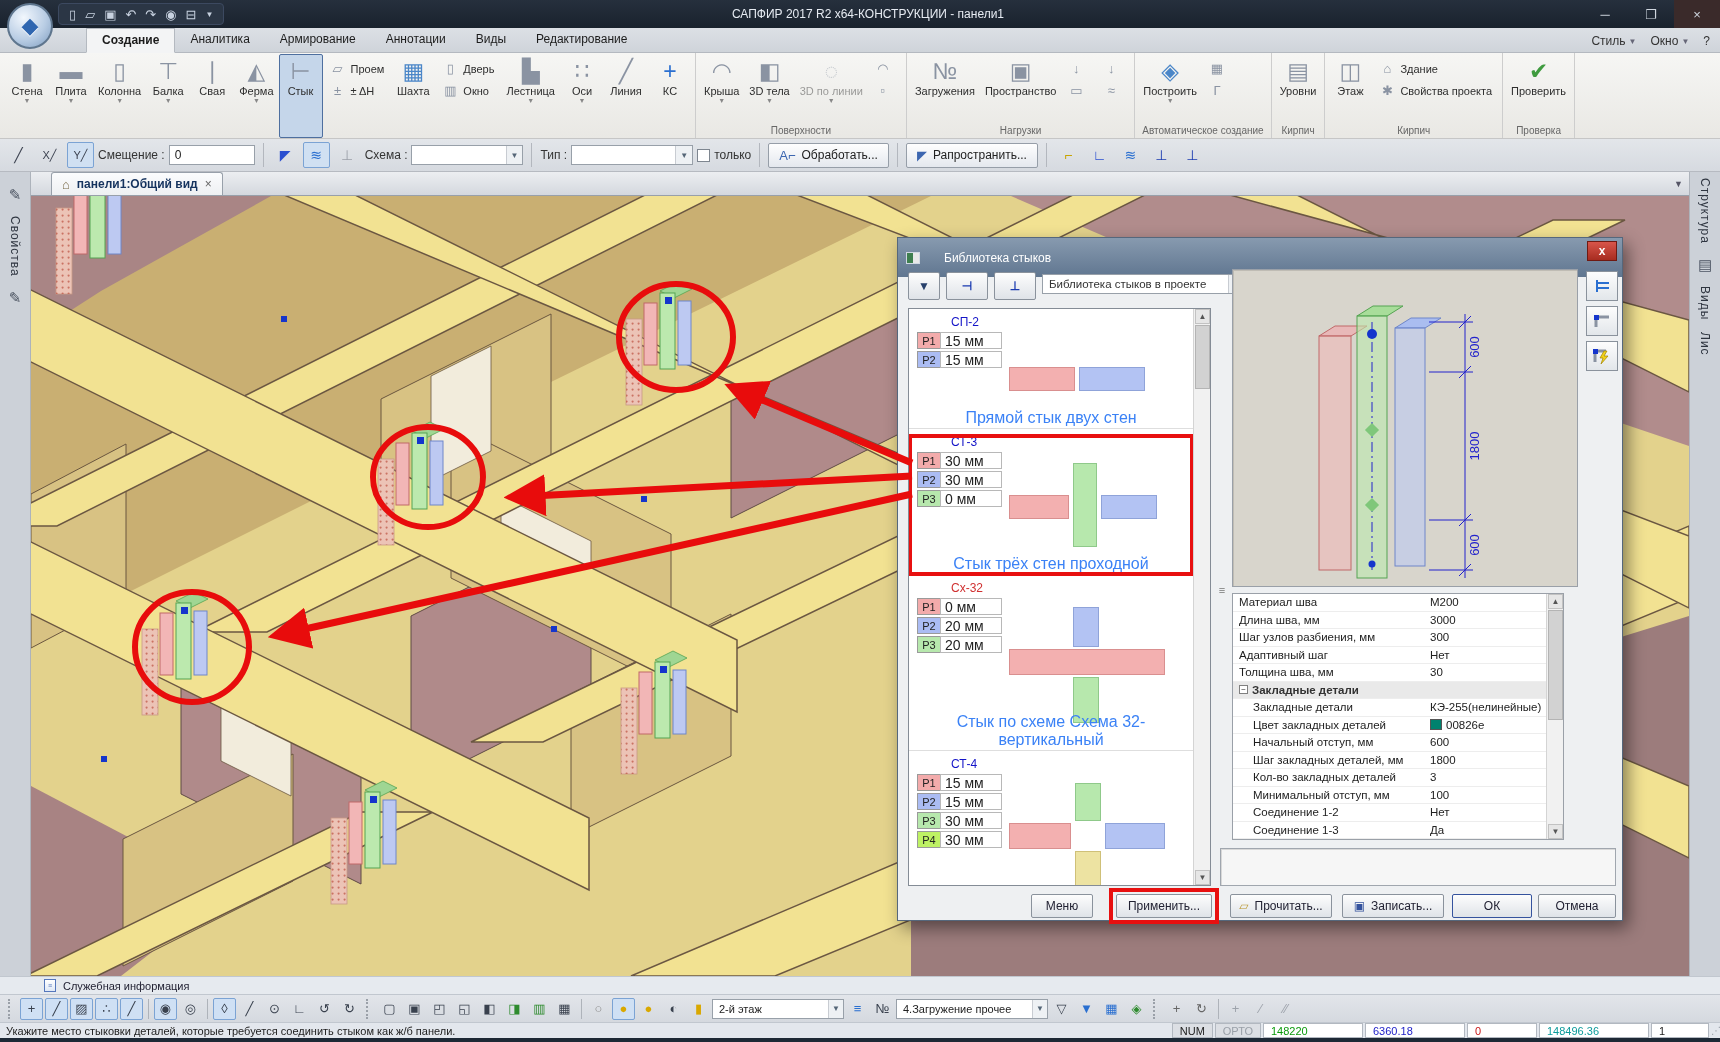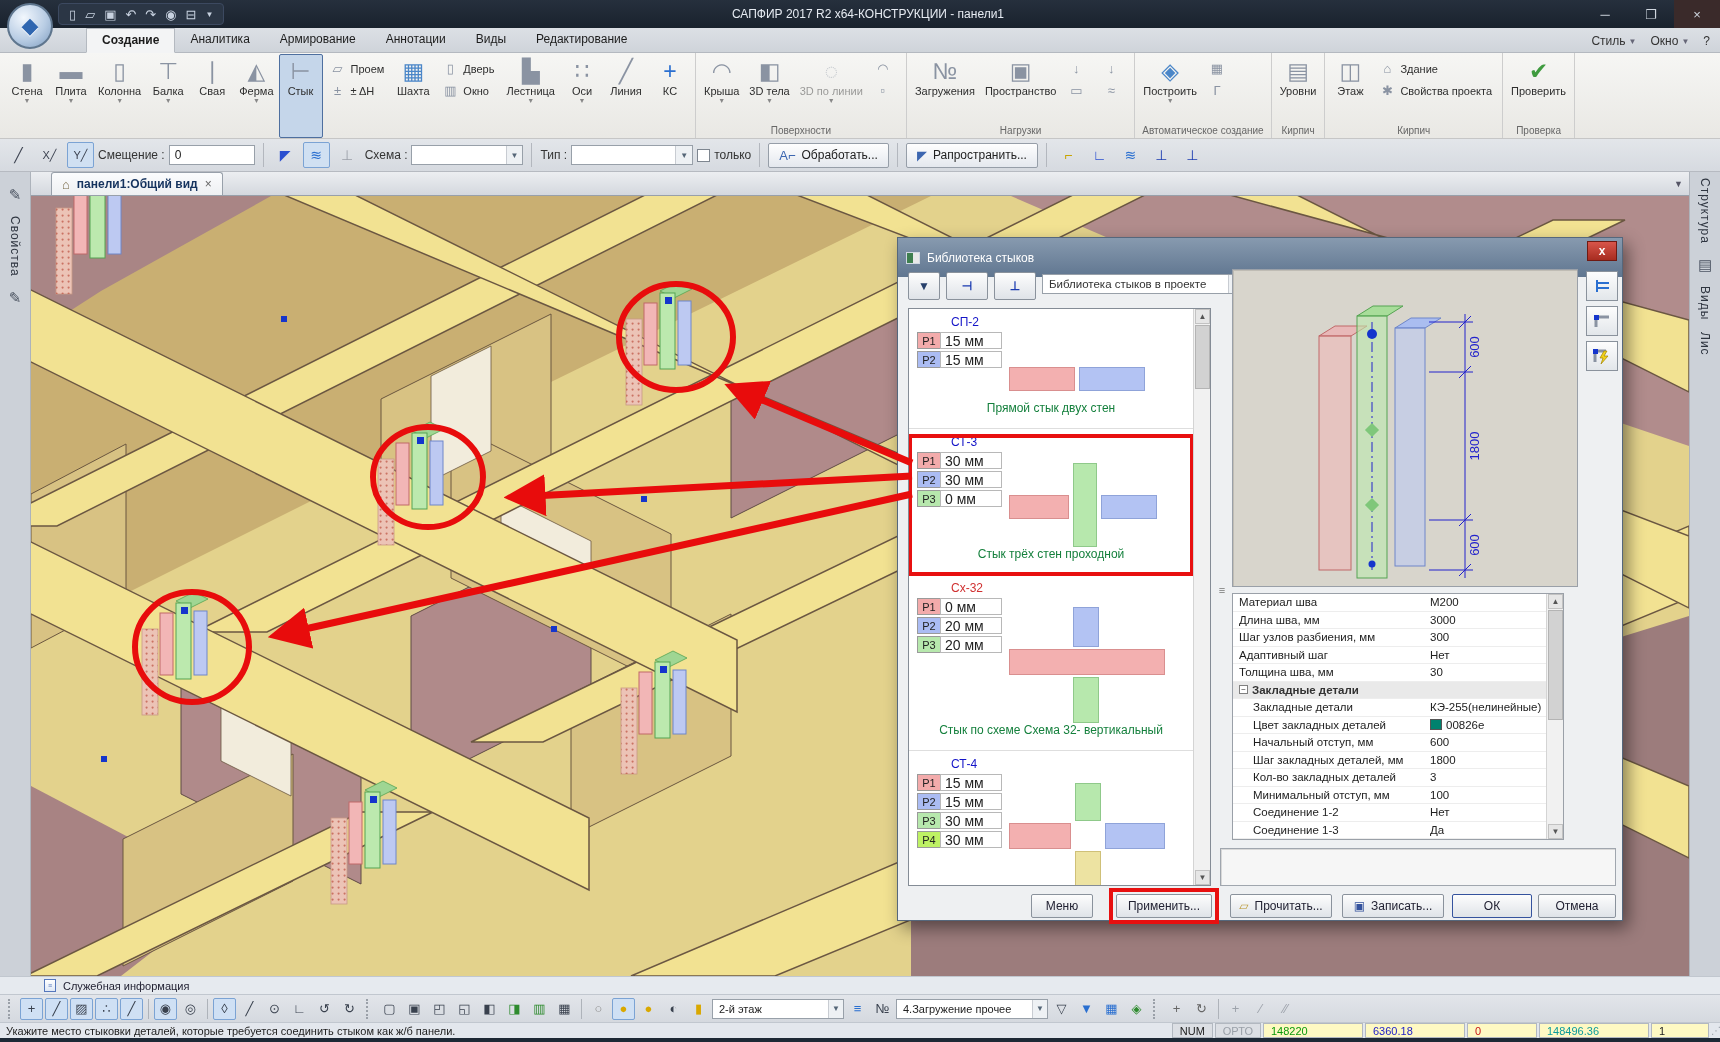--- a/index.html
+++ b/index.html
@@ -57,35 +57,35 @@
   .vtext{writing-mode:vertical-rl;font-size:12px;color:#2e3540;letter-spacing:1px}
   .sicon{font-size:15px;color:#4a5260}
   #tabbar2{position:absolute;left:31px;top:172px;width:1658px;height:24px;background:linear-gradient(#eceef1,#d4d8de);border-bottom:1px solid #98a0aa;display:flex;align-items:flex-end}
   .vtab{margin-left:20px;height:23px;background:linear-gradient(#fbfcfd,#eef0f2);border:1px solid #98a0aa;border-bottom:none;border-radius:3px 3px 0 0;display:flex;align-items:center;gap:7px;padding:0 10px;font-weight:bold;color:#15335e}
   .vtab .hico{color:#7a6a4a;font-size:13px}
   .vtab .x{color:#666;font-weight:normal}
   #tabbar2 .tcollapse{margin-left:auto;margin-right:6px;font-size:9px;color:#556;align-self:center}
   #viewport{position:absolute;left:31px;top:196px;width:1658px;height:780px;overflow:hidden;background:#e3d28c}
   
   #dialog{position:absolute;left:897px;top:237px;width:726px;height:684px;background:#eef0f2;border:1px solid #55677c;box-shadow:5px 7px 16px rgba(0,0,0,.45);z-index:30}
-  .dtitle{position:absolute;left:0;top:0;width:100%;height:39px;background:linear-gradient(#879aaf,#607690);color:#fff;display:flex;align-items:center;gap:7px;padding:0 8px;font-size:12px}
+  .dtitle{position:absolute;left:0;top:0;width:100%;height:39px;background:linear-gradient(#879aaf,#607690);color:#fff;display:flex;align-items:center;gap:24px;padding:0 8px;font-size:12px}
   .dico{width:14px;height:12px;background:linear-gradient(90deg,#3f7f4f 50%,#e8e8e8 50%);border:1px solid #d0d8e2}
   .dclose{position:absolute;right:5px;top:3px;width:30px;height:20px;background:linear-gradient(#d8554a,#a72c20);border:1px solid #6f1a12;color:#fff;display:flex;align-items:center;justify-content:center;font-weight:bold}
   .dbtn{position:absolute;height:28px;border:1px solid #8a929c;border-radius:2px;background:linear-gradient(#fdfdfd,#dfe3e8);display:flex;align-items:center;justify-content:center;color:#223}
   .jlist{position:absolute;left:10px;top:70px;width:303px;height:578px;background:#fff;border:1px solid #848c96}
   .jitems{position:absolute;left:0;top:0;right:17px;bottom:0;overflow:hidden}
   .jitem{position:relative;border-bottom:1px solid #dedede}
   .jitem.hl{outline:4px solid #e81010;outline-offset:-3px;z-index:2}
   .jname{margin:6px 0 3px 42px;font-size:12px}
   .jp{display:flex;margin:2px 0 2px 8px}
   .jk{width:23px;height:17px;font-size:11px;display:flex;align-items:center;justify-content:center;border:1px solid #9a9a9a;border-right:none}
   .jv{width:62px;height:17px;border:1px solid #b8b8b8;background:#fff;font-size:14px;padding-left:4px;display:flex;align-items:center}
   .jdiag{position:absolute;right:24px;width:160px}
   .dr{position:absolute;border:1px solid}
-  .jcap{position:absolute;bottom:13px;left:0;right:0;text-align:center;font-size:12px;color:#15803d}
+  .jcap{position:absolute;bottom:1px;left:0;right:0;text-align:center;font-size:16px;color:#3b82f6}
   .vsb{position:absolute;right:0;top:0;bottom:0;width:17px;background:#f1f1f1;border-left:1px solid #d4d4d4}
   .sbtn{position:absolute;left:1px;width:15px;height:15px;background:#e6e6e6;border:1px solid #c2c2c2;font-size:8px;color:#555;display:flex;align-items:center;justify-content:center}
   .sthumb{position:absolute;left:1px;width:15px;background:#d2d2d2;border:1px solid #b4b4b4}
   .splitgrip{position:absolute;left:317px;top:330px;width:14px;height:44px;display:flex;align-items:center;justify-content:center;color:#777;font-size:11px}
   .dpreview{position:absolute;left:334px;top:31px;width:346px;height:318px;background:#d8d5cc;border:1px solid #9aa0a8;box-shadow:inset 1px 1px 0 #bfbcb4}
   .sidebtn{position:absolute;left:688px;width:32px;height:30px;border:1px solid #8a929c;background:linear-gradient(#fdfdfd,#e2e6ea);display:flex;align-items:center;justify-content:center}
   .props{position:absolute;left:334px;top:355px;width:332px;height:247px;background:#fff;border:1px solid #9aa0a8}
   .prows{position:absolute;left:0;top:0;right:17px;bottom:0;overflow:hidden}
   .prow{display:flex;height:17.5px;border-bottom:1px solid #ededed;align-items:center;font-size:11.5px}
   .plabel{flex:1;padding-left:6px;color:#1d1d1d;white-space:nowrap;overflow:hidden}
@@ -101,21 +101,21 @@
   .svcico{width:12px;height:13px;border:1px solid #5577bb;background:linear-gradient(#fff,#dfe8f6);font-size:7px;color:#5577bb;text-align:center;line-height:11px}
   #btoolbar{position:absolute;left:0;top:994px;width:1720px;height:28px;background:linear-gradient(#e2e5ea,#d5d9df);display:flex;align-items:center;gap:2px;padding:0 5px;border-top:1px solid #c1c7cf}
   .bbtn{width:23px;height:22px;border:1px solid transparent;border-radius:2px;display:flex;align-items:center;justify-content:center;font-size:13px;color:#39414e}
   .bbtn.pressed{background:#cfe0f4;border-color:#7ba3d4}
   .bbtn.dis{opacity:.38}
   .bgrip{width:7px;height:20px;border-left:2px dotted #9aa0a8;margin:0 3px}
   .bsep{width:1px;height:20px;background:#aeb3ba;margin:0 3px}
   .bcombo{height:20px;background:#fff;border:1px solid #98a0a9;display:flex;align-items:center;justify-content:space-between;padding-left:6px;font-size:11px;color:#222}
   .bcombo .arr{font-size:8px;color:#567;border-left:1px solid #c8ccd2;align-self:stretch;display:flex;align-items:center;padding:0 3px;background:#eef1f4}
   #statusbar{position:absolute;left:0;top:1022px;width:1720px;height:16px;background:#e3e7ed;border-top:1px solid #c1c7cf;display:flex;align-items:center;font-size:11px;padding-left:6px}
-  .scell{height:15px;border:1px solid #b2b8c0;background:#fef9c3;display:flex;align-items:center;padding:0 7px;margin-left:2px;font-size:11px}
+  .scell{height:15px;border:1px solid #b2b8c0;background:#ffffff;display:flex;align-items:center;padding:0 7px;margin-left:2px;font-size:11px}
   .scell.ind{background:#dcdfe4;color:#222}
   .scell.ind.off{color:#9aa0a8}
   #statusbar .grip{margin-left:2px;color:#9aa0a8;font-size:10px;letter-spacing:-1px}
   #frame-bottom{position:absolute;left:0;top:1038px;width:1720px;height:4px;background:#1d2835}
   
   #annot{position:absolute;left:0;top:0;width:1720px;height:1042px;z-index:40;pointer-events:none}
 </style>
 </head>
 <body>
 

